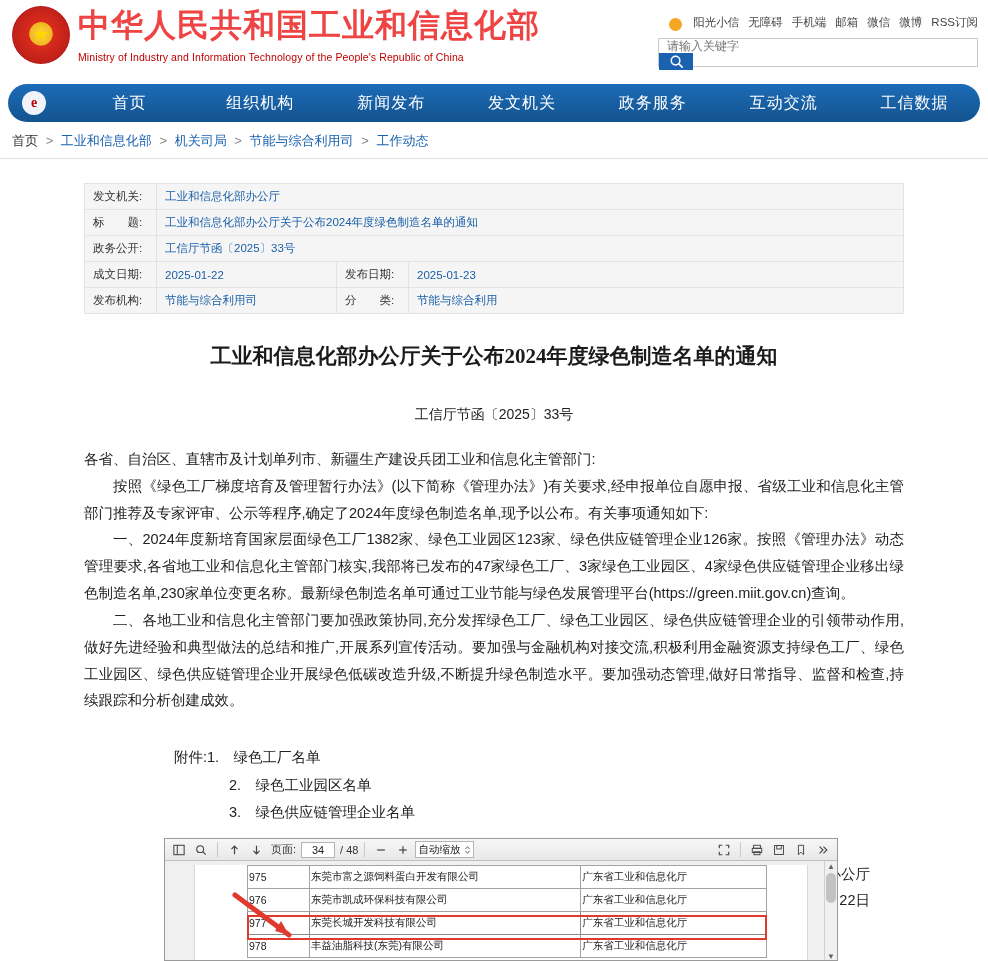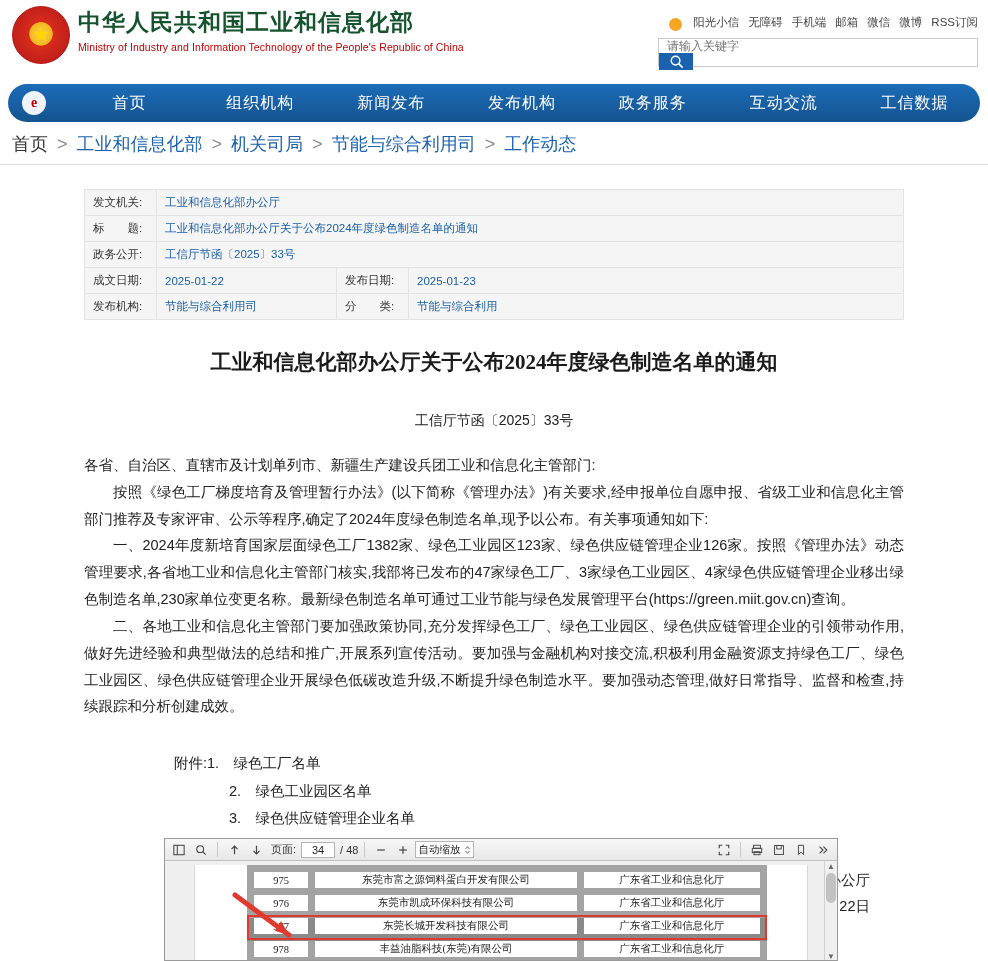--- a/index.html
+++ b/index.html
@@ -35,24 +35,24 @@
     content: "★";
     position: absolute;
     top: 50%; left: 50%;
     transform: translate(-50%, -55%);
     color: #ffd700;
     font-size: 20px;
     line-height: 1;
   }
   .title-block { margin-top: 10px; }
   .title-cn {
-    font-family: Liberation Serif, serif;
-    font-size: 23px;
+    font-family: Liberation Mono, monospace;
+    font-size: 32px;
     font-weight: bold;
-    color: #14532d;
+    color: #ef4444;
     letter-spacing: 1px;
     line-height: 1.1;
   }
   .title-en {
     font-size: 10.5px;
     color: #c00000;
     margin-top: 6px;
     letter-spacing: .1px;
   }
 
@@ -145,21 +145,21 @@
     font-size: 16px;
     font-family: "Liberation Serif", serif;
     letter-spacing: 1px;
     cursor: pointer;
     line-height: 38px;
   }
 
   
   .breadcrumb {
     padding: 10px 12px 8px 12px;
-    font-size: 18px;
+    font-size: 13px;
     color: #333;
     border-bottom: 1px solid #e0e0e0;
   }
   .breadcrumb a { color: #1a62b0; text-decoration: none; cursor: pointer; }
   .breadcrumb .sep { color: #888; margin: 0 4px; }
 
   
   .content {
     padding: 0 12px;
   }
@@ -294,24 +294,23 @@
     border-right: 1px solid #d8d8d8;
   }
   .pdf-table {
     border-collapse: collapse;
     width: 520px;
     margin: 4px 0 0 52px;
     font-size: 10.5px;
     color: #222;
   }
   .pdf-table td {
-    border: 7px solid #a3a3a3;
+    border: 1px solid #a3a3a3;
     height: 23px;
-    text-align: center;
-    font-family: Liberation Serif, serif;
+    font-family: Liberation Sans, sans-serif;
   }
   .col-no { width: 62px; }
   .col-name { width: 272px; }
   .col-dept { width: 186px; }
   .row-highlight td { border-color: #8a8a8a; }
   .hl-box {
     position: absolute;
     left: 52px;
     top: 50px;
     width: 520px;
@@ -380,21 +379,21 @@
     </div>
   </div>
 </div>
 
 <div class="nav-wrap">
   <div class="nav-logo">e</div>
   <div class="nav-items">
     <div class="nav-item">首页</div>
     <div class="nav-item">组织机构</div>
     <div class="nav-item">新闻发布</div>
-    <div class="nav-item">发布机构</div>
+    <div class="nav-item">发文机关</div>
     <div class="nav-item">政务服务</div>
     <div class="nav-item">互动交流</div>
     <div class="nav-item">工信数据</div>
   </div>
 </div>
 
 <div class="breadcrumb">
   <span>首页</span>
   <span class="sep">&gt;</span>
   <a>工业和信息化部</a>

